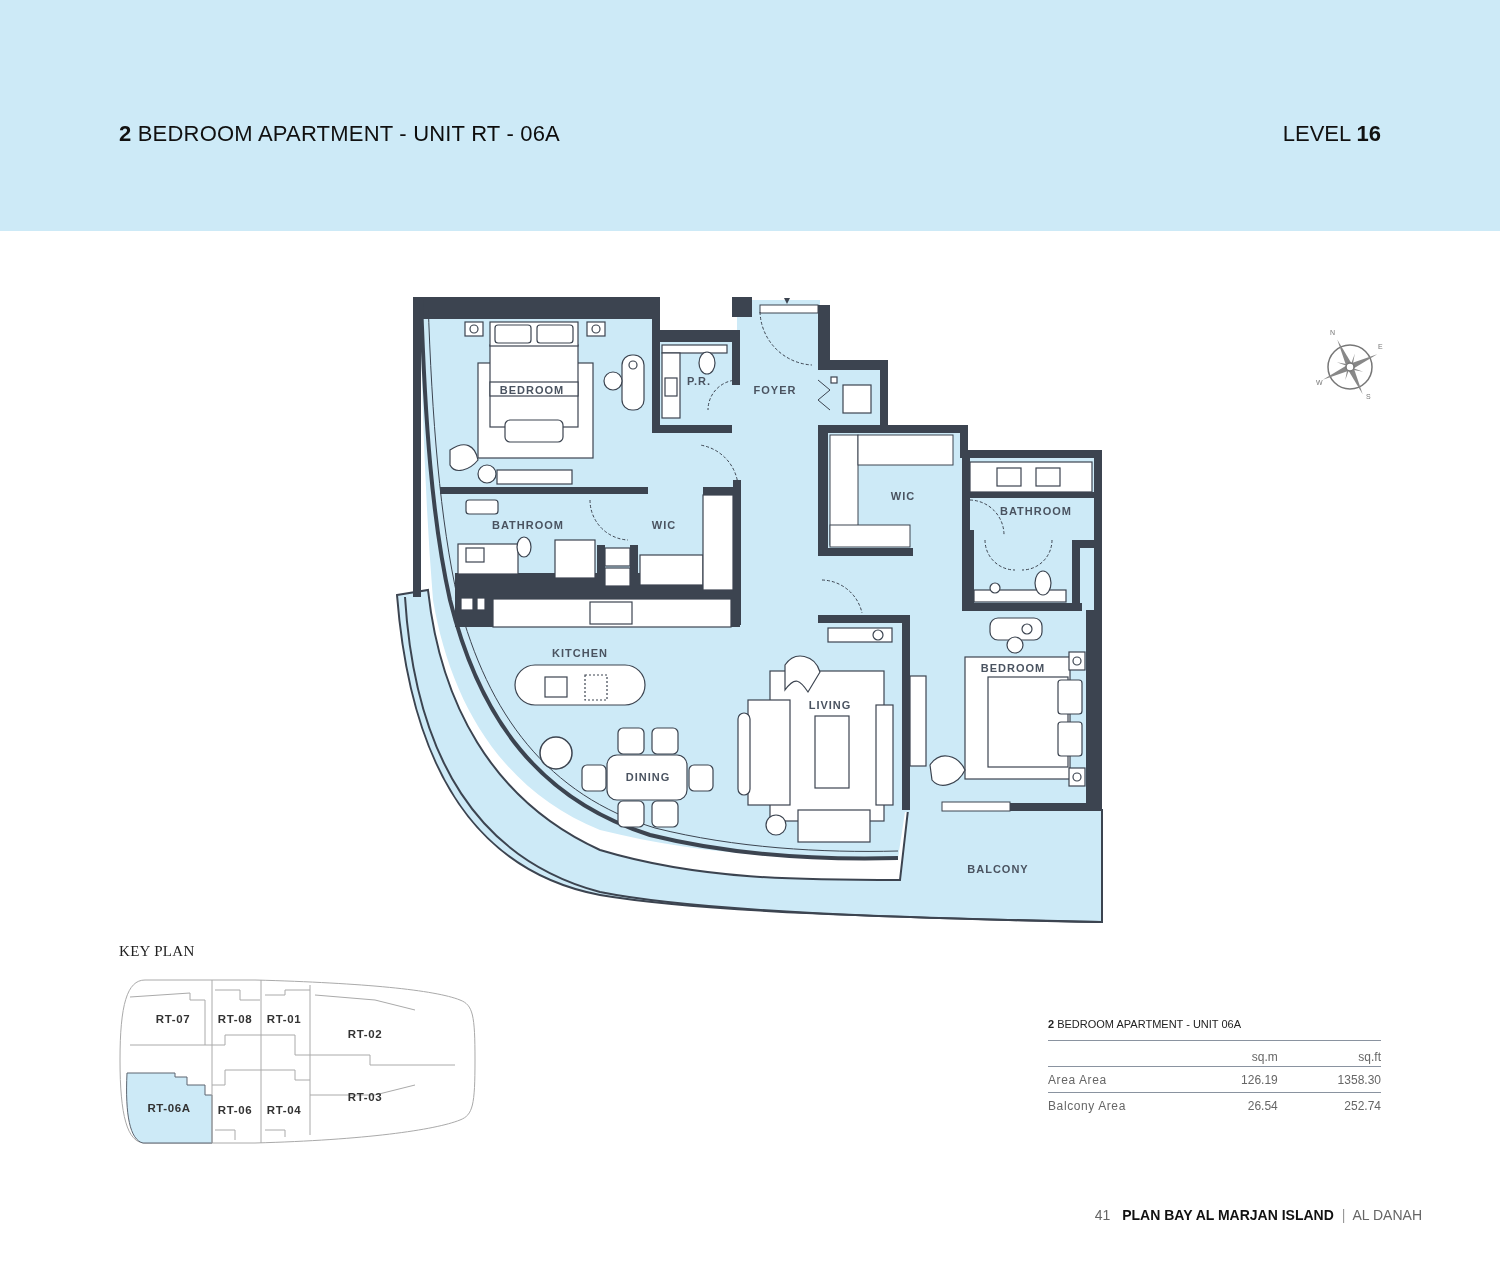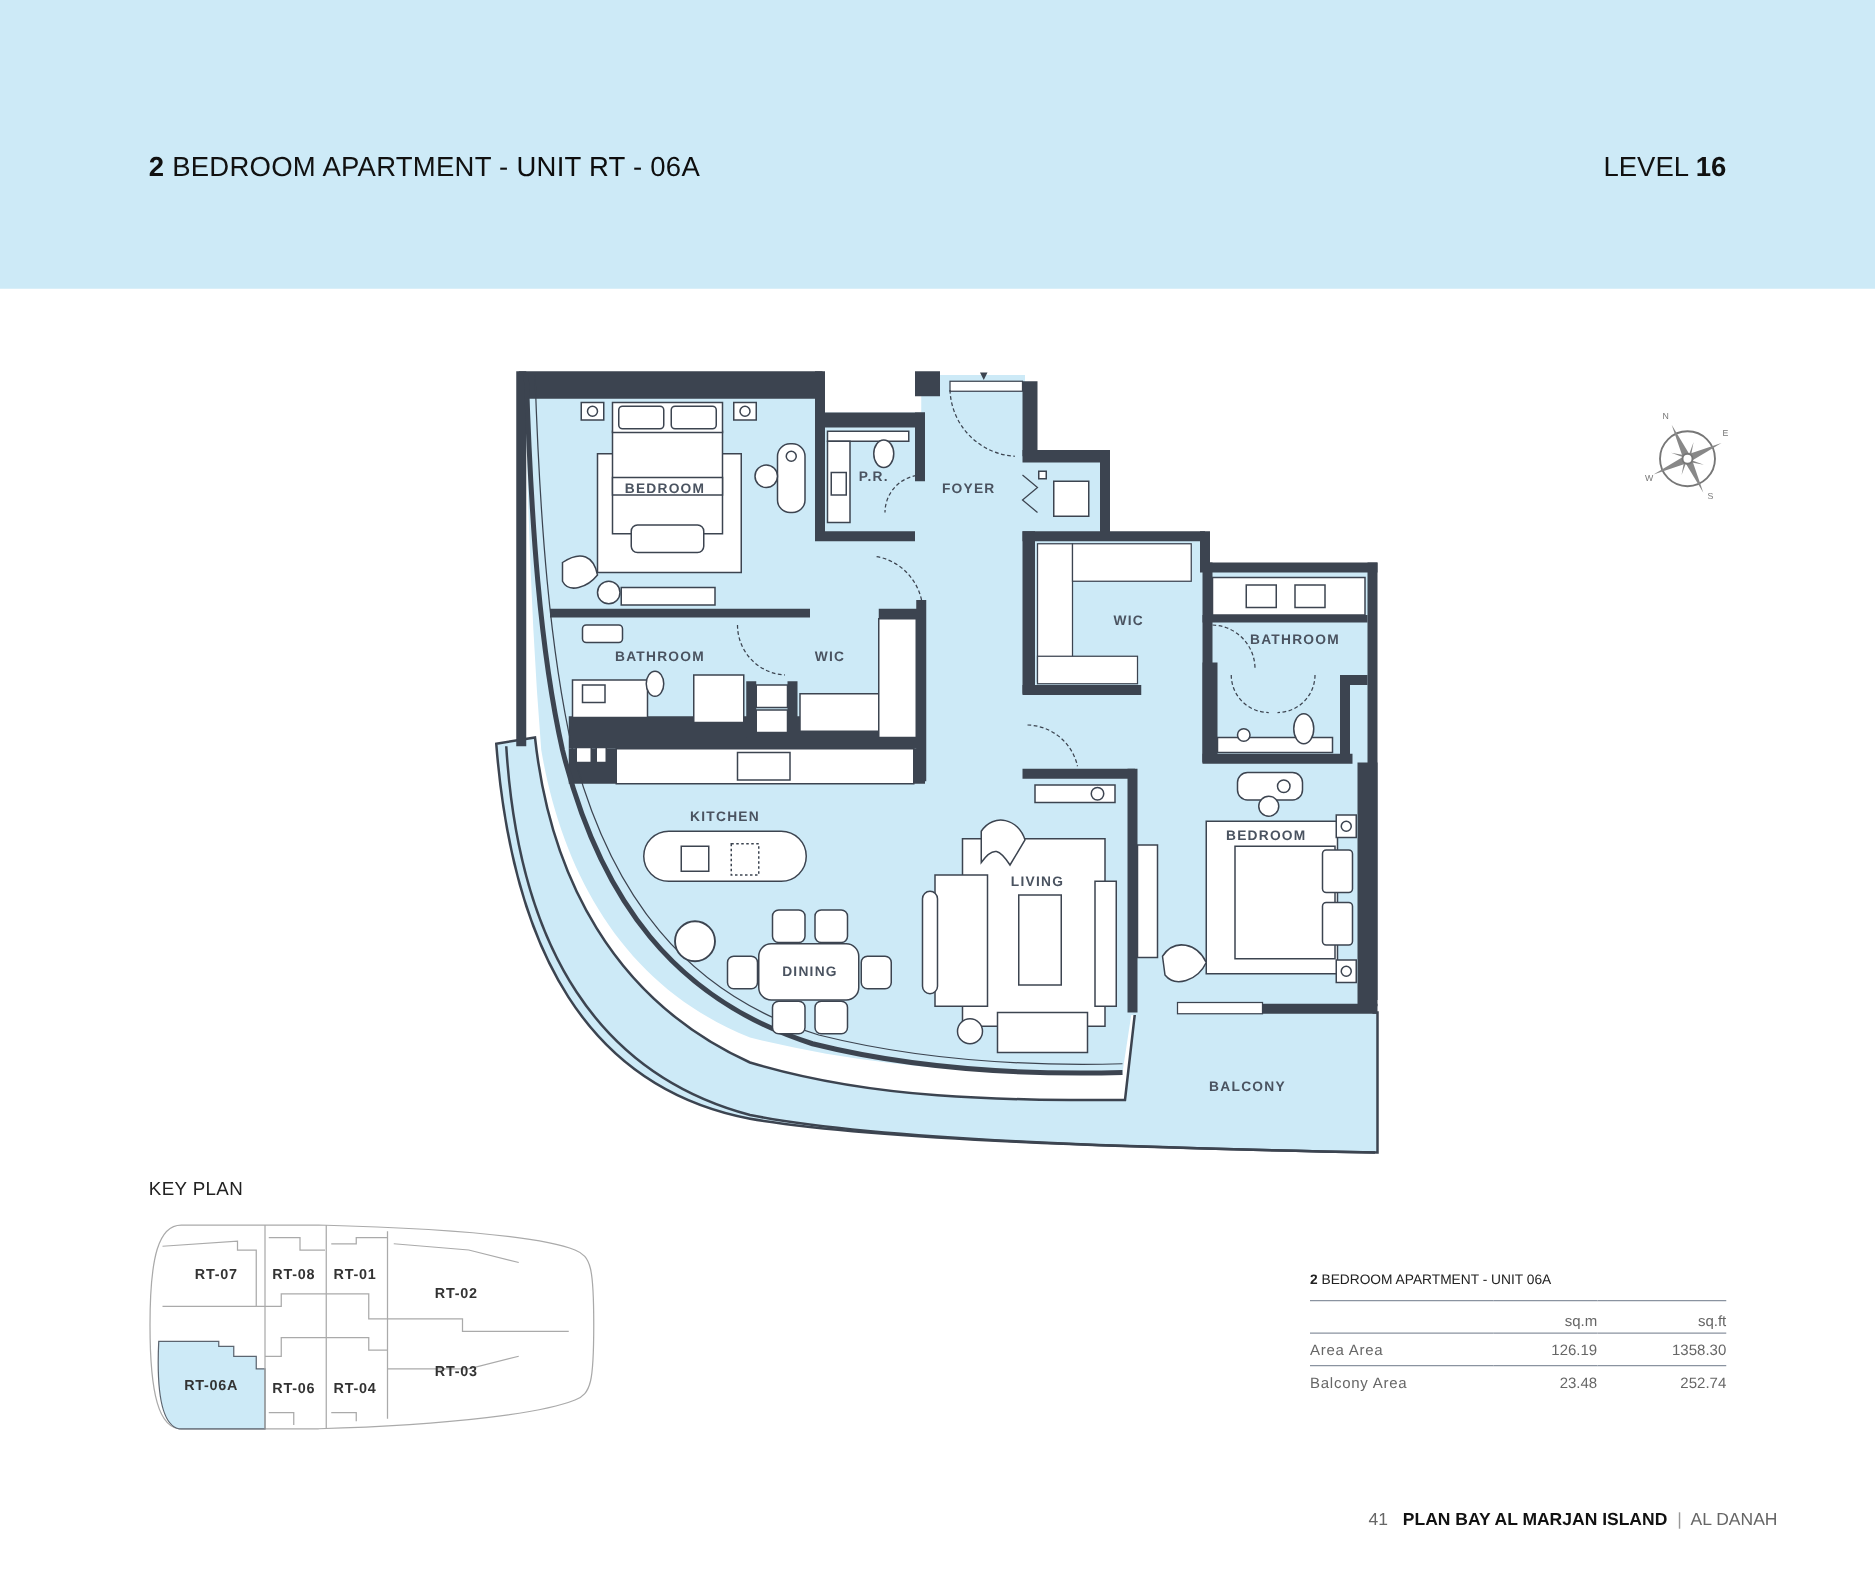--- a/index.html
+++ b/index.html
@@ -11,21 +11,21 @@
   .title-left b { font-weight: 700; }
   .title-left .light { font-weight: 400; }
   .title-left .medium { font-weight: 400; color: #0d0d0d; }
   .title-right { position: absolute; right: 119px; top: 121px; font-size: 22px; color: #111; white-space: nowrap; margin-left: 40px; }
   .title-right b { font-weight: 700; }
 
   .plan { position: absolute; left: 0; top: 0; width: 1500px; height: 1261px; }
 
   .compass { position: absolute; left: 1310px; top: 325px; width: 80px; height: 80px; }
 
-  .key-plan-label { position: absolute; left: 119px; top: 943px; font-size: 15px; color: #222; letter-spacing: 0.3px; }
+  .key-plan-label { position: absolute; left: 119px; top: 943px; font-size: 15px; color: #222; letter-spacing: 0.3px; font-family: Liberation Serif, serif; }
   .key-plan { position: absolute; left: 115px; top: 975px; width: 365px; height: 175px; }
 
   .area-table { position: absolute; left: 1048px; top: 1018px; width: 333px; }
   .area-title { font-size: 11px; color: #222; margin-bottom: 10px; white-space: nowrap; }
   .area-title b { font-weight: 700; }
   .area-table table { width: 100%; border-collapse: collapse; font-size: 12px; color: #666; }
   .area-table th, .area-table td { height: 26px; padding: 0; font-weight: 400; }
   .area-table tr { border-top: 1.5px solid #8a93a0; }
   .area-table th { text-align: right; color: #666; padding-top: 6px; }
   .area-table td.num { text-align: right; }
@@ -304,21 +304,21 @@
       <th class="c2">sq.m</th>
       <th>sq.ft</th>
     </tr>
     <tr>
       <td class="c1 label">Area Area</td>
       <td class="c2 num">126.19</td>
       <td class="num">1358.30</td>
     </tr>
     <tr>
       <td class="c1 label">Balcony Area</td>
-      <td class="c2 num">23.48</td>
+      <td class="c2 num">26.54</td>
       <td class="num">252.74</td>
     </tr>
   </tbody>
     </table>
 </div>
 
 <div class="footer">
   <span class="page">41</span>
   <b>PLAN BAY AL MARJAN ISLAND</b>
   <span class="sep">|</span>

